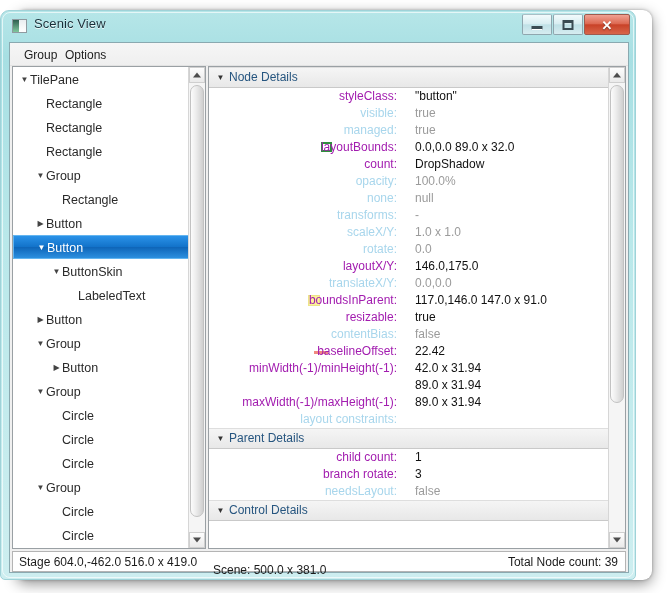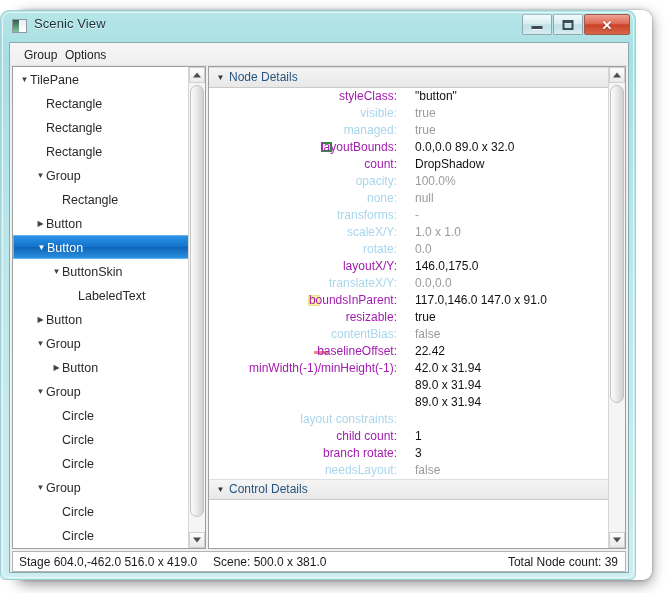--- a/index.html
+++ b/index.html
@@ -97,21 +97,21 @@
   .arrow-down{border-top:5px solid #4d4d4d;}
   .sb-thumb{position:absolute;left:1px;width:14px;border-radius:7px;
     background:linear-gradient(90deg,#fcfcfc 0%,#ededed 40%,#dcdcdc 75%,#cfcfcf 100%);
     border:1px solid #c2c2c2;box-sizing:border-box;}
 
   
   .statusbar{position:absolute;left:2px;top:508px;width:614px;height:21px;
     background:#fff;border:1px solid #b4b4b4;box-sizing:border-box;font-size:12px;color:#1b1b1b;}
   .sb-seg{position:absolute;top:3px;}
   .sb-stage{left:6px;}
-  .sb-scene{left:200px;}
+  .sb-scene{left:200px;margin-top:8px;}
   .sb-count{right:7px;}
 </style>
 </head>
 <body>
 
 <div id="root">
   <div class="win-shadow"></div>
 
   <div class="window">
     <div class="frame-inner-hl"></div>
@@ -250,26 +250,28 @@
                 <span class="dvalue">22.42</span>
               </div>
               <div class="drow">
                 <span class="dlabel">minWidth(-1)/minHeight(-1):</span>
                 <span class="dvalue">42.0 x 31.94</span>
               </div>
               <div class="drow">
                 <span class="dvalue">89.0 x 31.94</span>
               </div>
               <div class="drow">
+                <span class="dlabel">maxWidth(-1)/maxHeight(-1):</span>
                 <span class="dvalue">89.0 x 31.94</span>
               </div>
               <div class="drow">
                 <span class="dlabel dim">layout constraints:</span>
                 <span class="dvalue dim"></span>
               </div>
+              <div class="section-hdr"><span class="tw">▼</span><span>Parent Details</span></div>
               <div class="drow">
                 <span class="dlabel">child count:</span>
                 <span class="dvalue">1</span>
               </div>
               <div class="drow">
                 <span class="dlabel">branch rotate:</span>
                 <span class="dvalue">3</span>
               </div>
               <div class="drow">
                 <span class="dlabel dim">needsLayout:</span>

